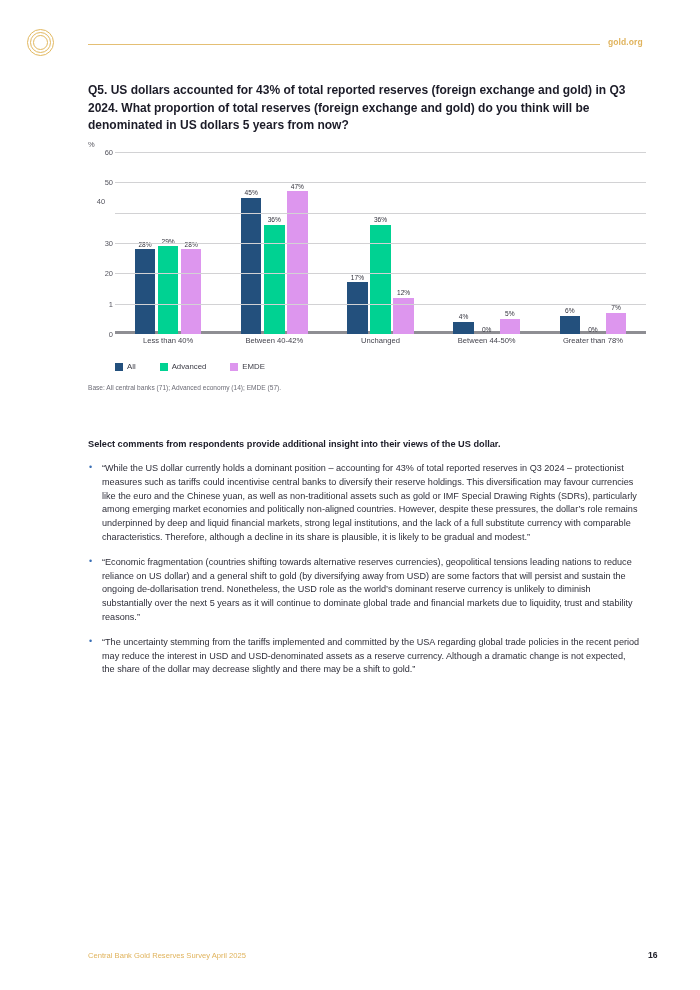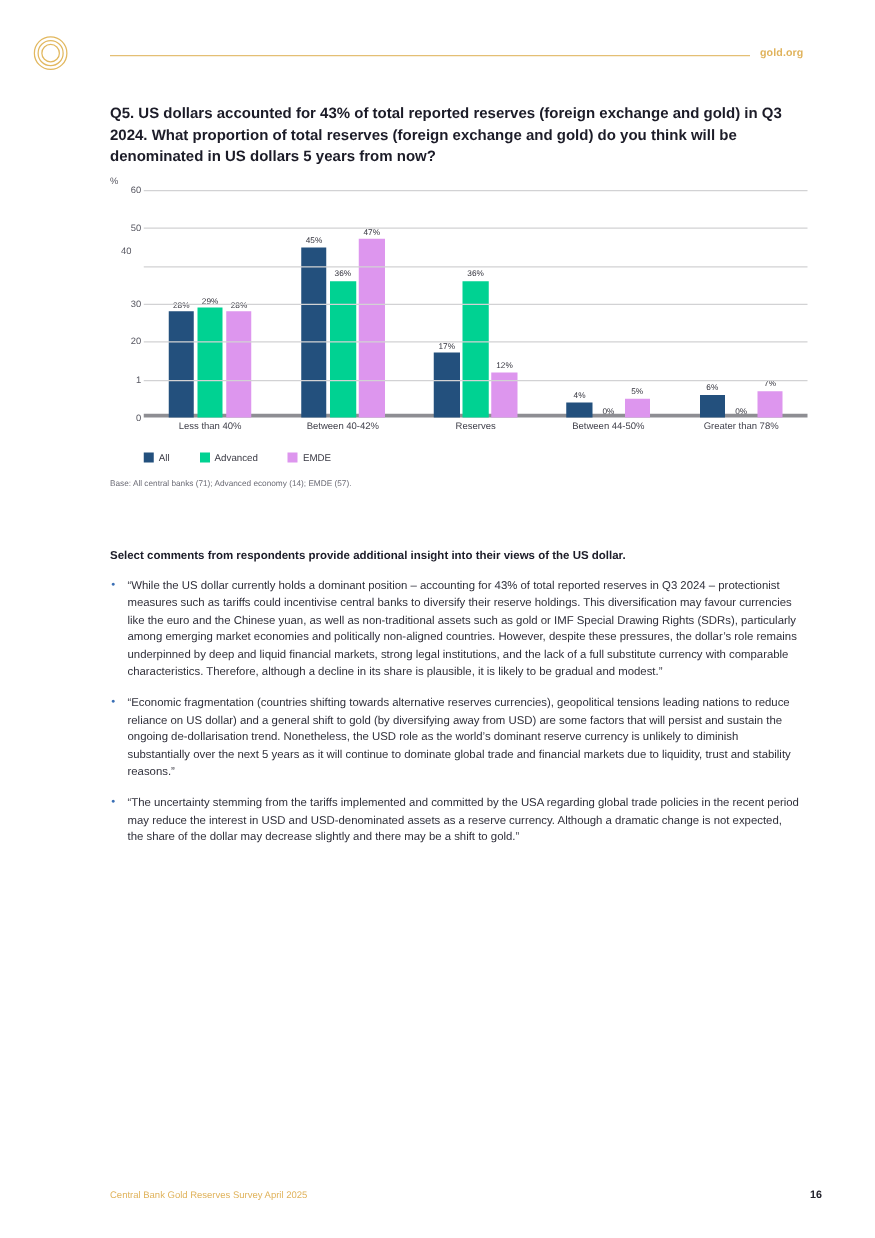--- a/index.html
+++ b/index.html
@@ -161,21 +161,21 @@
 
   
   .legend {
     position: absolute;
     left: 27px; top: 222px;
     display: flex;
     align-items: center;
   }
   .legend-item {
     display: flex;
-    align-items: flex-start;
+    align-items: flex-end;
     margin-right: 24px;
   }
   .swatch {
     width: 8px; height: 8px;
     margin-right: 4px;
   }
   .legend-label {
     font-size: 7.8px;
     color: #3a3a44;
   }
@@ -357,21 +357,21 @@
         <div class="ytick" style="top: 91px;">30</div>
         <div class="gridline" style="top: 121.333px;"></div>
         <div class="ytick" style="top: 121.333px;">20</div>
         <div class="gridline" style="top: 151.667px;"></div>
         <div class="ytick" style="top: 151.667px;">1</div>
         <div class="ytick" style="top: 182px;">0</div>
       </div>
     <div class="cat-labels" id="cat-labels">
         <div class="cat">Less than 40%</div>
         <div class="cat">Between 40-42%</div>
-        <div class="cat">Reserves</div>
+        <div class="cat">Unchanged</div>
         <div class="cat">Between 44-50%</div>
         <div class="cat">Greater than 78%</div>
       </div>
     <div class="legend" id="legend">
         <div class="legend-item">
           <div class="swatch" style="background: rgb(35, 80, 125);"></div>
           <div class="legend-label">All</div>
         </div>
         <div class="legend-item">
           <div class="swatch" style="background: rgb(0, 210, 146);"></div>

